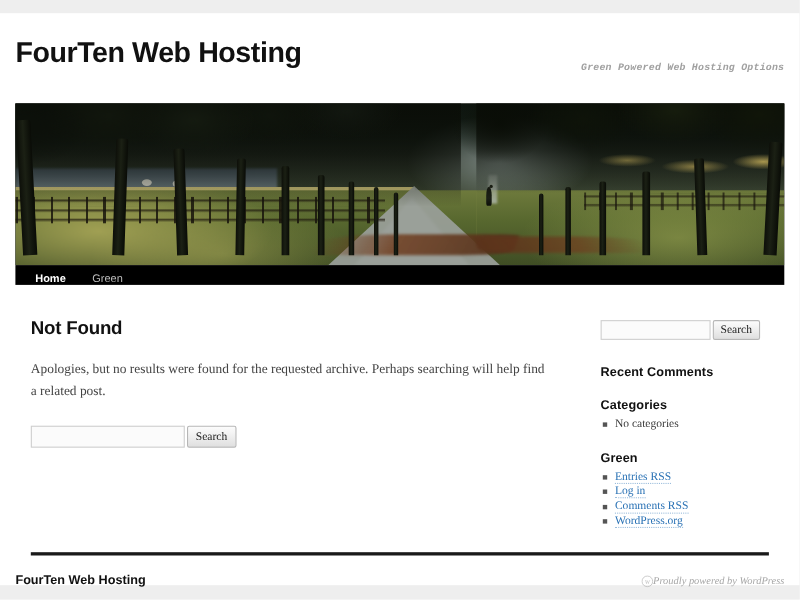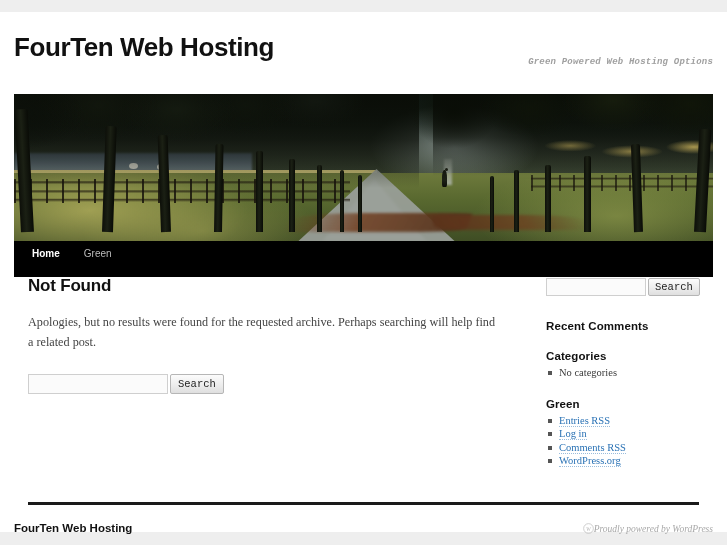--- a/index.html
+++ b/index.html
@@ -248,21 +248,21 @@
     background:#1a1d13;
     border-radius:50%;
   }
 
   
   .main-nav {
     position: absolute;
     left: 14px;
     top: 229px;
     width: 699px;
-    height: 36px;
+    height: 18px;
     background: #000000;
   }
   .nav-list {
     list-style: none;
     margin: 0;
     padding: 0;
     display: flex;
     align-items: center;
     height: 26px;
   }
@@ -274,21 +274,21 @@
     cursor: pointer;
     font-family: "Liberation Sans", sans-serif;
   }
   .nav-item:first-child { padding-left: 18px; }
   .nav-item.current { color: #ffffff; font-weight: bold; }
 
   
   .content-area {
     position: absolute;
     left: 0;
-    top: 242px;
+    top: 255px;
     width: 600px;
     height: 235px;
   }
   .primary {
     position: absolute;
     left: 28px;
     top: 22px;
     width: 485px;
   }
   .entry-title {
@@ -327,21 +327,21 @@
   .s-submit {
     height: 19px;
     padding: 0 7px;
     border: 1px solid #b6b6b6;
     background: linear-gradient(180deg,#fcfcfc 0%, #ededed 55%, #dfdfdf 100%);
     font-size: 10.5px;
     color: #222222;
     cursor: pointer;
     box-sizing: border-box;
     border-radius: 2px;
-    font-family: Liberation Mono, monospace;
+    font-family: Liberation Serif, serif;
   }
   .primary .s-input { width: 140px; height: 20px; }
   .primary .s-submit { height: 20px; }
 
   
   .sidebar {
     position: absolute;
     left: 546px;
     top: 24px;
     width: 170px;

